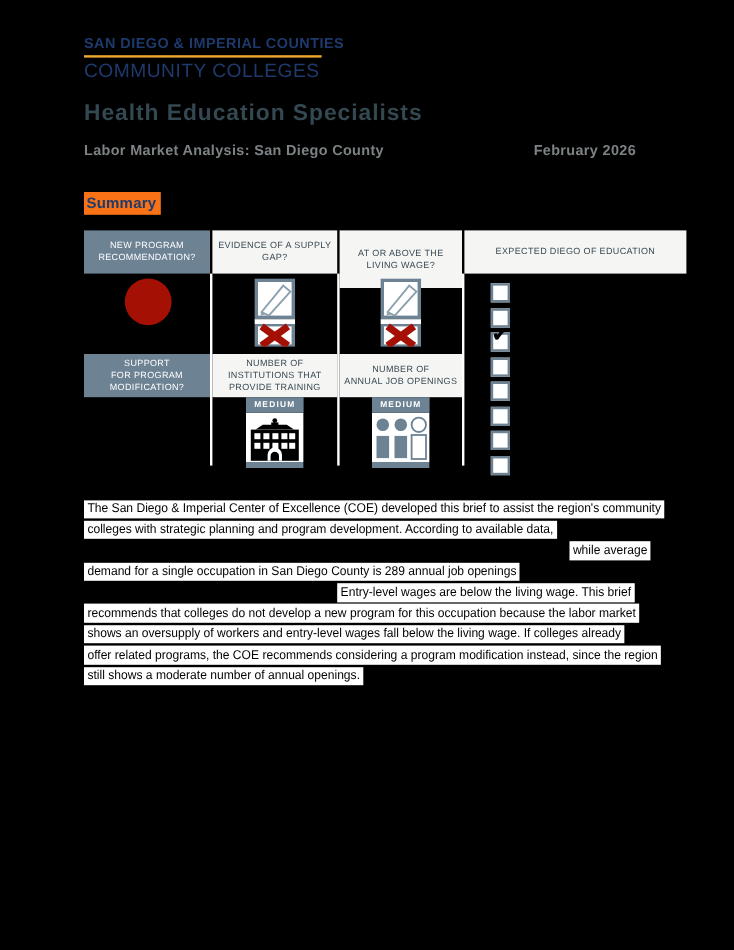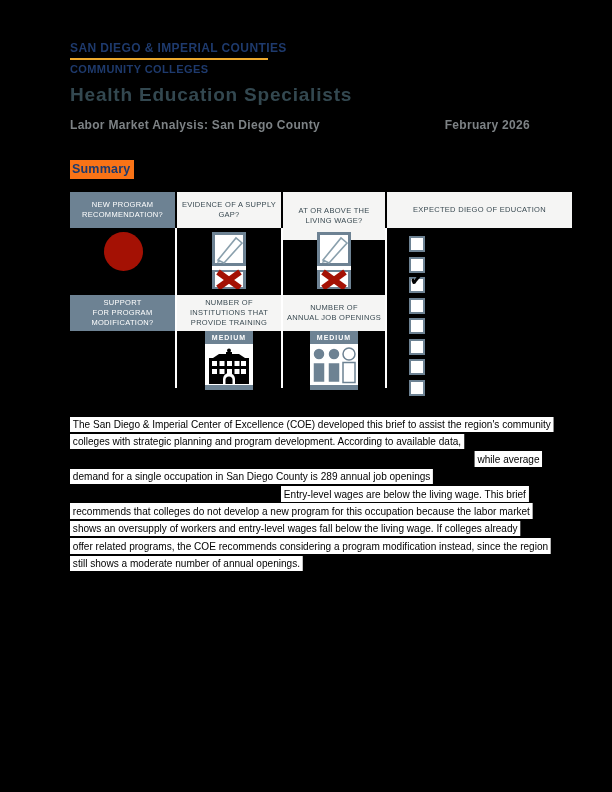--- a/index.html
+++ b/index.html
@@ -4,24 +4,24 @@
 <style>
   :root{
     --navy:#1e3a6d; --gold:#eda92d; --slate:#6d8293; --red:#a41104;
     --titlecol:#334850; --graycol:#7d8285; --cellbg:#f5f5f4; --hdrtext:#3a4a52;
   }
   html,body{margin:0;padding:0;}
   body{width:612px;height:792px;background:#000;overflow:hidden;
        font-family:"Liberation Sans",sans-serif;position:relative;}
 
   
-  .brand{position:absolute;left:70px;top:29px;margin-top:12px;}
+  .brand{position:absolute;left:70px;top:29px;}
   .brand-l1{color:var(--navy);font-weight:bold;font-size:12px;letter-spacing:.4px;}
   .brand-rule{width:198px;height:2.5px;background:var(--gold);margin:2.5px 0 2.5px 0;}
-  .brand-l2{color:var(--navy);font-weight:bold;font-size:11px;letter-spacing:.4px;}
+  .brand-l2{color:var(--navy);font-weight:normal;font-size:16px;letter-spacing:.4px;}
 
   .doc-title{position:absolute;left:70px;top:84px;color:var(--titlecol);
              font-size:19px;font-weight:bold;letter-spacing:.8px;}
   .sub-row{position:absolute;left:70px;top:118px;width:460px;display:flex;
            justify-content:space-between;gap:41px;}
   .sub-row div{color:var(--graycol);font-size:12px;font-weight:bold;letter-spacing:.3px;}
 
   .summary-chip{position:absolute;left:70px;top:160px;background:#f97316;
                 color:var(--navy);font-size:12.5px;font-weight:bold;
                 padding:2px 4px 3px 2px;letter-spacing:.2px;}

